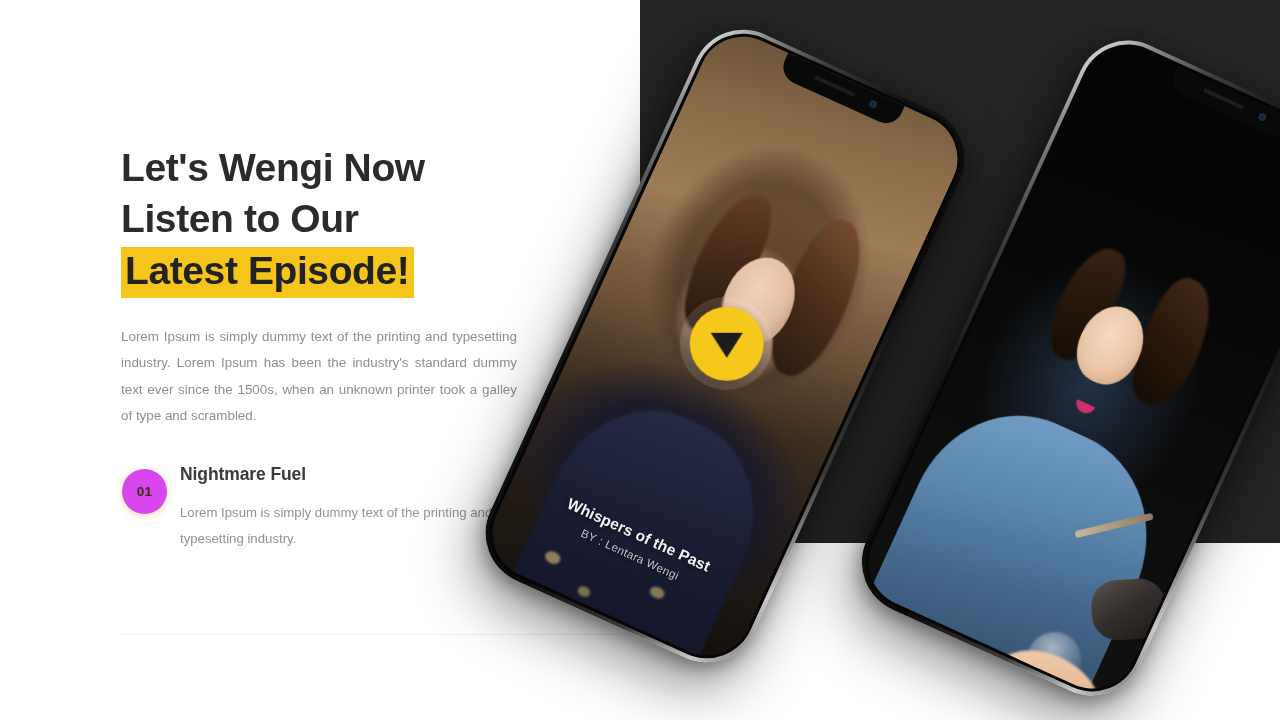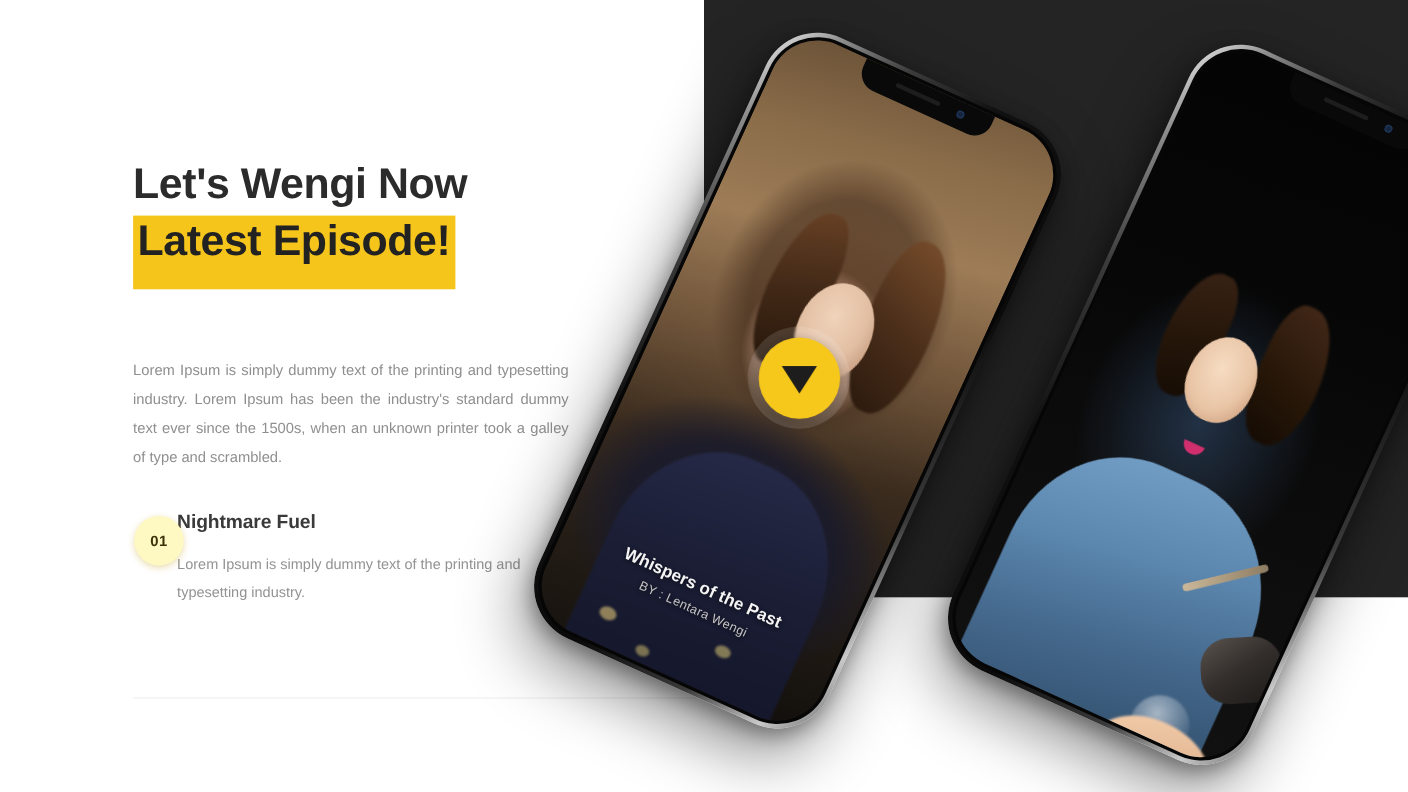--- a/index.html
+++ b/index.html
@@ -34,21 +34,21 @@
     color:#2b2b2b;
     letter-spacing:-0.4px;
     white-space:nowrap;
   }
   .headline .hl-line.hl-mark {
     margin-top:1px;
   }
   .hl-mark .mark-inner {
     background:#F6C51C;
     color:#222222;
-    padding:2px 5px 21px 4px;
+    padding:2px 5px 5px 4px;
     display:inline-block;
     line-height:44px;
   }
 
   .body-copy {
     position:absolute;
     left:0; top:324px;
     width:396px;
     font-size:13.4px;
     line-height:26.4px;
@@ -62,29 +62,29 @@
   .feature {
     position:absolute;
     left:0; top:462px;
     width:420px;
   }
   .feature-badge {
     position:absolute;
     left:1px; top:7px;
     width:45px; height:45px;
     border-radius:50%;
-    background:#fef9c3;
+    background:#d946ef;
     box-shadow:0 2px 7px rgba(190,150,10,0.33);
     display:flex; align-items:center; justify-content:center;
     font-size:13.5px;
     font-weight:600;
     color:#3a3108;
     letter-spacing:0.3px;
   }
-  .feature-body { margin-left:40px; }
+  .feature-body { margin-left:59px; }
   .feature-title {
     font-size:17.5px;
     font-weight:bold;
     color:#3a3a3a;
     letter-spacing:-0.1px;
     line-height:24px;
   }
   .feature-text {
     margin-top:14px;
     font-size:13.2px;
@@ -349,20 +349,21 @@
 <body>
 
 <div class="slide">
 
   <div class="dark-panel"></div>
 
   <div class="left-col">
 
     <div class="headline">
       <span class="hl-line">Let's Wengi Now</span>
+      <span class="hl-line">Listen to Our</span>
       <span class="hl-line hl-mark"><span class="mark-inner">Latest Episode!</span></span>
     </div>
 
     <p class="body-copy">Lorem Ipsum is simply dummy text of the printing and typesetting industry.  Lorem Ipsum has been the industry's standard dummy text ever since the 1500s,   when an unknown printer took a galley of type and scrambled.</p>
 
     <div class="feature">
       <div class="feature-badge">01</div>
       <div class="feature-body">
         <div class="feature-title">Nightmare Fuel</div>
         <div class="feature-text">Lorem Ipsum is simply dummy text of the printing and typesetting industry.</div>

